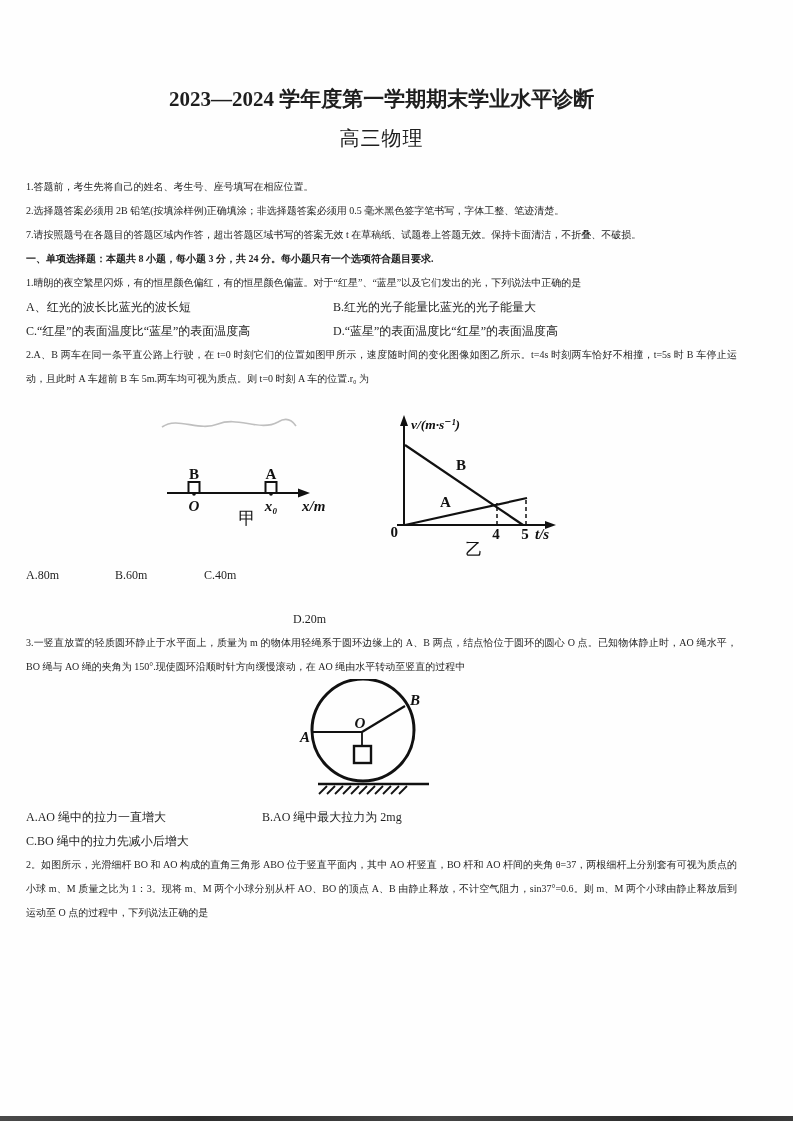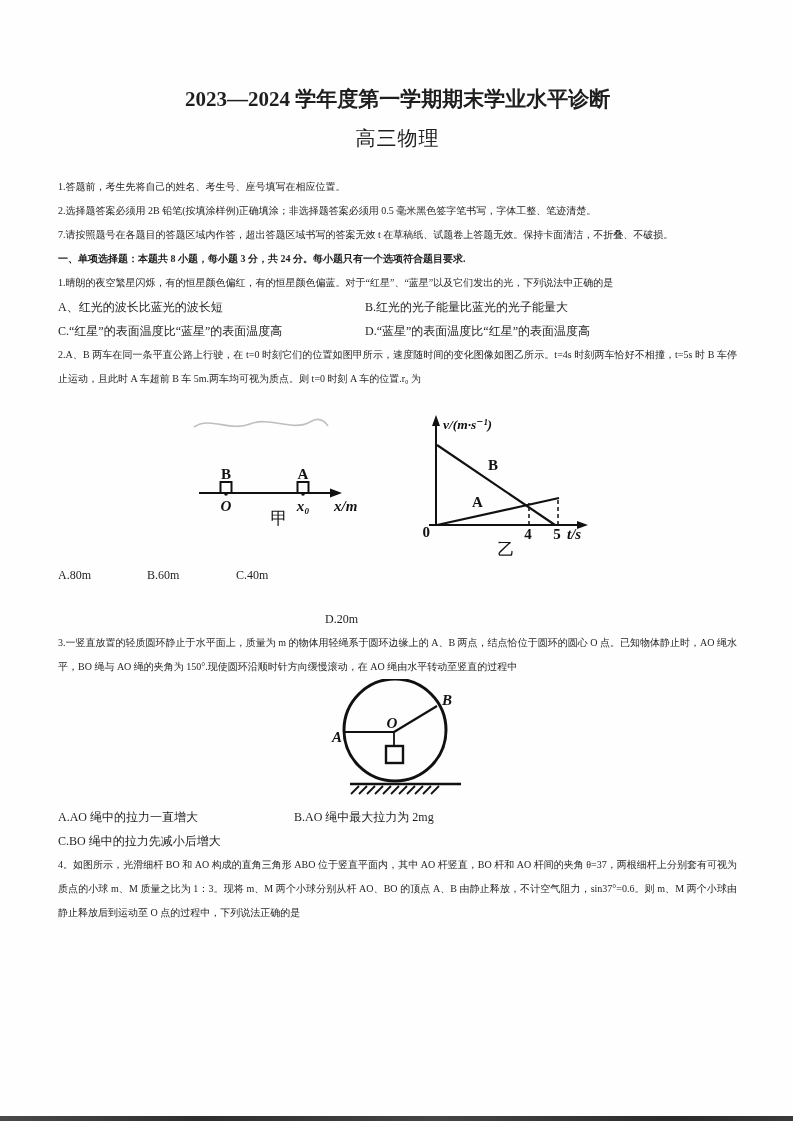--- a/index.html
+++ b/index.html
@@ -4,21 +4,21 @@
 <style>
   html,body { margin:0; padding:0; background:#ffffff; }
   .page {
     position:relative;
     width:793px; height:1122px;
     background:#fefefe;
     font-family:"Liberation Serif","DejaVu Serif",serif;
     color:#1e1e1e;
     overflow:hidden;
   }
-  .content { padding:86px 56px 0 58px; }
+  .content { padding:86px 56px 0 26px; }
   .title {
     font-size:21px; font-weight:bold; text-align:center;
     margin:0 0 13px 0; line-height:26px;
   }
   .subtitle {
     font-size:20px; font-weight:normal; text-align:center;
     margin:0 0 24px 0; line-height:26px; letter-spacing:1px;
   }
   p.line {
     margin:0; font-size:10px; line-height:24px;
@@ -157,19 +157,19 @@
       <div class="opts q3c">
         <span class="c1">A.AO 绳中的拉力一直增大</span>
         <span>B.AO 绳中最大拉力为 2mg</span>
       </div>
       <div class="opts q3c">
         <span class="c1">C.BO 绳中的拉力先减小后增大</span>
       </div>
     </div>
 
     <div>
-      <p class="line">4。如图所示，光滑细杆 BO 和 AO 构成的直角三角形 ABO 位于竖直平面内，其中 AO 杆竖直，BO 杆和 AO 杆间的夹角 θ=37，两根细杆上分别套有可视为质点的小球 m、M 质量之比为 1：3。现将 m、M 两个小球分别从杆 AO、BO 的顶点 A、B 由静止释放，不计空气阻力，sin37°=0.6。则 m、M 两个小球由静止释放后到运动至 O 点的过程中，下列说法正确的是</p>
+      <p class="line">2。如图所示，光滑细杆 BO 和 AO 构成的直角三角形 ABO 位于竖直平面内，其中 AO 杆竖直，BO 杆和 AO 杆间的夹角 θ=37，两根细杆上分别套有可视为质点的小球 m、M 质量之比为 1：3。现将 m、M 两个小球分别从杆 AO、BO 的顶点 A、B 由静止释放，不计空气阻力，sin37°=0.6。则 m、M 两个小球由静止释放后到运动至 O 点的过程中，下列说法正确的是</p>
     </div>
 
   </div>
 
   <div class="bottom-scan"></div>
 </div>
 
 </body></html>

